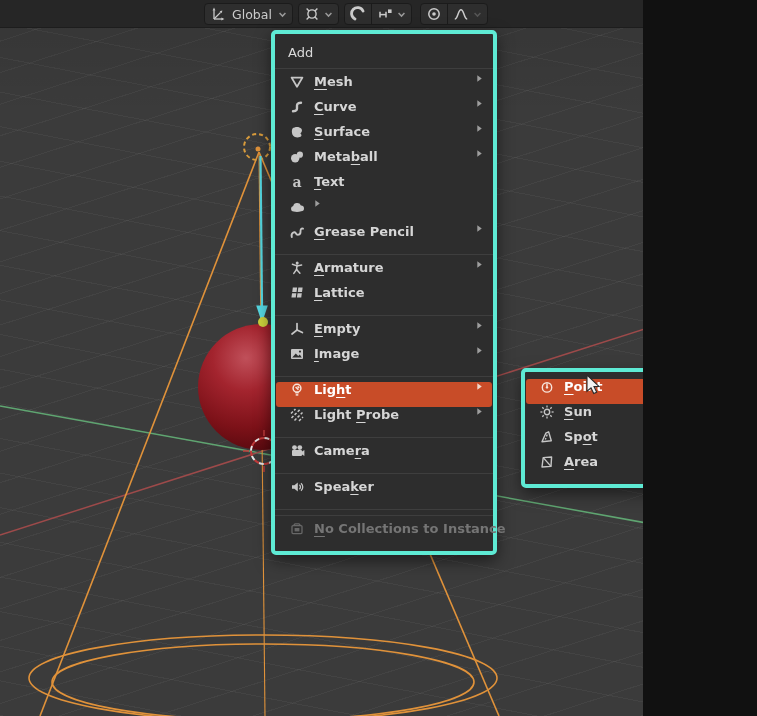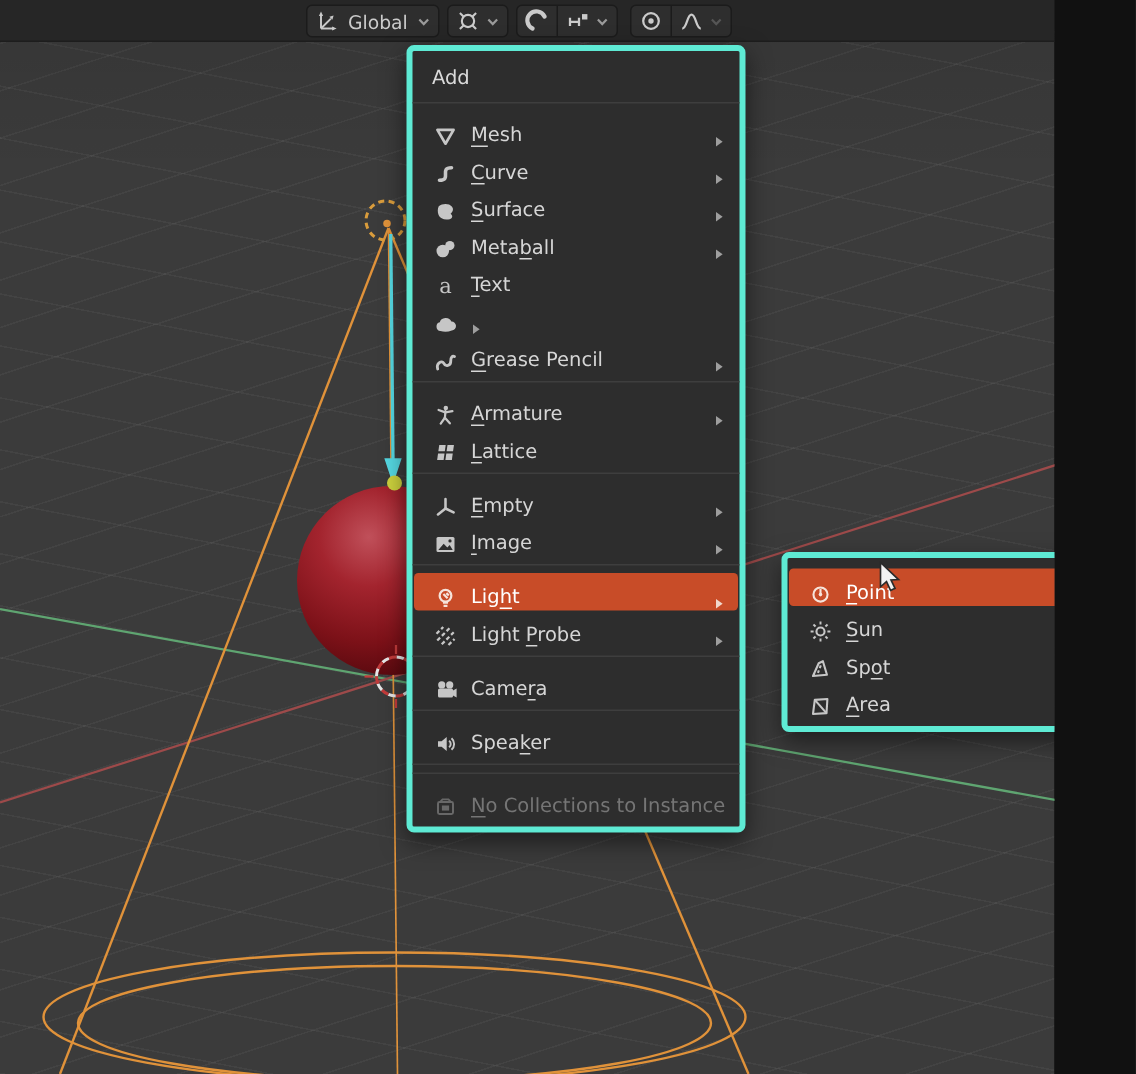--- a/index.html
+++ b/index.html
@@ -1,16 +1,16 @@
 <!DOCTYPE html>
 <html style="--viewport-bg: #3b3b3b; --header-bg: #262626; --menu-bg: #2d2d2d; --menu-text: #d6d6d6; --highlight: #c84c28; --cone-orange: #e0923a; --gizmo-dash-orange: #d99c3c; --gizmo-cyan: #55d8e2; --origin-yellow: #ccd13d; --axis-x-red: #9d4a4a; --axis-y-green: #5fa571; --cursor-red: #c23b3b; --cursor-white: #e6e6e6; --sphere-red: #a3242e;"><head>
 <meta charset="utf-8">
 <style>
   html,body{margin:0;padding:0;background:#111;}
-  .screen{position:relative;width:703px;height:716px;overflow:hidden;
+  .screen{position:relative;width:643px;height:716px;overflow:hidden;
     font-family:"DejaVu Sans","Liberation Sans",sans-serif;
     -webkit-font-smoothing:antialiased;}
   
   .viewport{position:absolute;inset:0;background-color:var(--viewport-bg,#3b3b3b);
     background-image:
       linear-gradient(180deg, rgba(0,0,0,0.10), rgba(0,0,0,0) 16%),
       repeating-linear-gradient(11deg, rgba(255,255,255,0.042) 0px, rgba(255,255,255,0.042) 1px, transparent 1px, transparent 34px),
       repeating-linear-gradient(-18deg, rgba(255,255,255,0.042) 0px, rgba(255,255,255,0.042) 1px, transparent 1px, transparent 30px);}
   .scene{position:absolute;left:0;top:0;}
   .axis-x{stroke:var(--axis-x-red,#9d4a4a);stroke-width:1.5;}
@@ -40,22 +40,22 @@
   .tlabel{padding:0 2px;}
   
   .menu{position:absolute;background:var(--menu-bg,#2d2d2d);border:4px solid #5eead4;
     border-radius:5px;box-shadow:0 6px 16px rgba(0,0,0,0.5);
     color:var(--menu-text,#d6d6d6);font-size:13px;box-sizing:border-box;padding-bottom:5px;}
   #add-menu{left:271px;top:30px;width:226px;}
   #light-submenu{left:521px;top:368px;width:230px;padding-top:7px;}
   .menu-title{padding:11px 13px 7px;line-height:16px;color:#dadada;}
   .menu-sep{height:1px;background:#3e3e3e;margin:0 0 5px 0;}
   .sep{height:1px;background:#3e3e3e;margin:5px 0;}
-  .menu-item{height:25px;display:flex;align-items:flex-end;padding:0 9px 0 12px;gap:9px;
-    margin:0 1px;border-radius:3px;}
+  .menu-item{height:25px;display:flex;align-items:flex-start;padding:0 9px 0 12px;gap:9px;
+    margin:0 1px;border-radius:3px;font-weight:bold;}
   .menu-item .mi-icon{width:17px;display:flex;justify-content:center;align-items:center;color:#c6c6c6;flex:none;}
   .menu-item .mi-label{flex:1;white-space:nowrap;line-height:16px;}
   .menu-item .mi-arrow{display:flex;align-items:center;color:#9e9e9e;flex:none;}
   .menu-item.hl{background:var(--highlight,#c84c28);color:#ffffff;}
   .menu-item.hl .mi-icon{color:#f6e3da;}
   .menu-item.hl .mi-arrow{color:#f1d8cc;}
   .menu-item.disabled{color:#757575;}
   .menu-item.disabled .mi-icon{color:#686868;}
   .accel{text-decoration:underline;text-underline-offset:2.5px;text-decoration-thickness:1px;}
   

